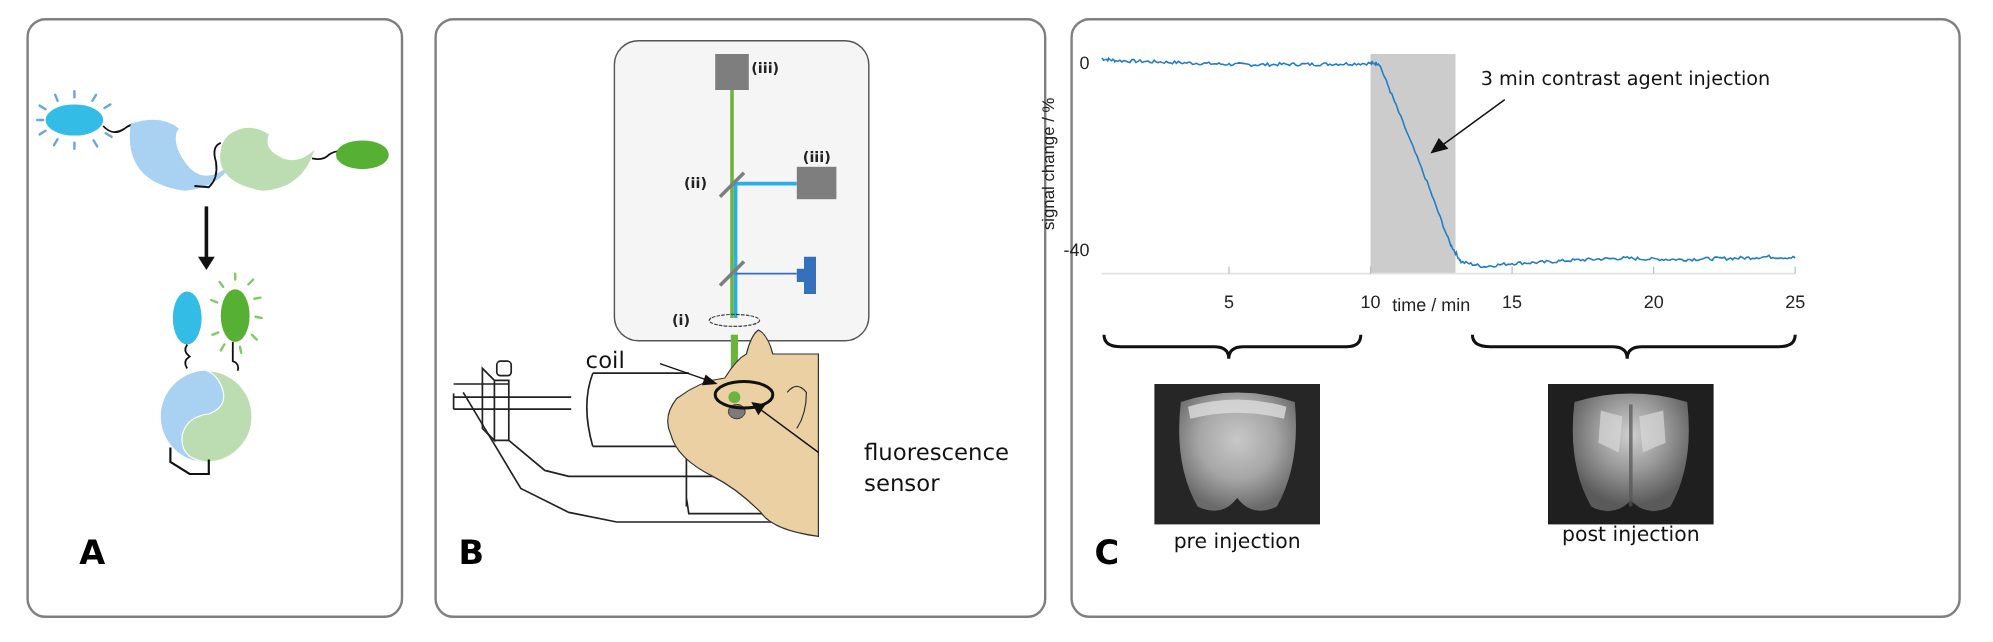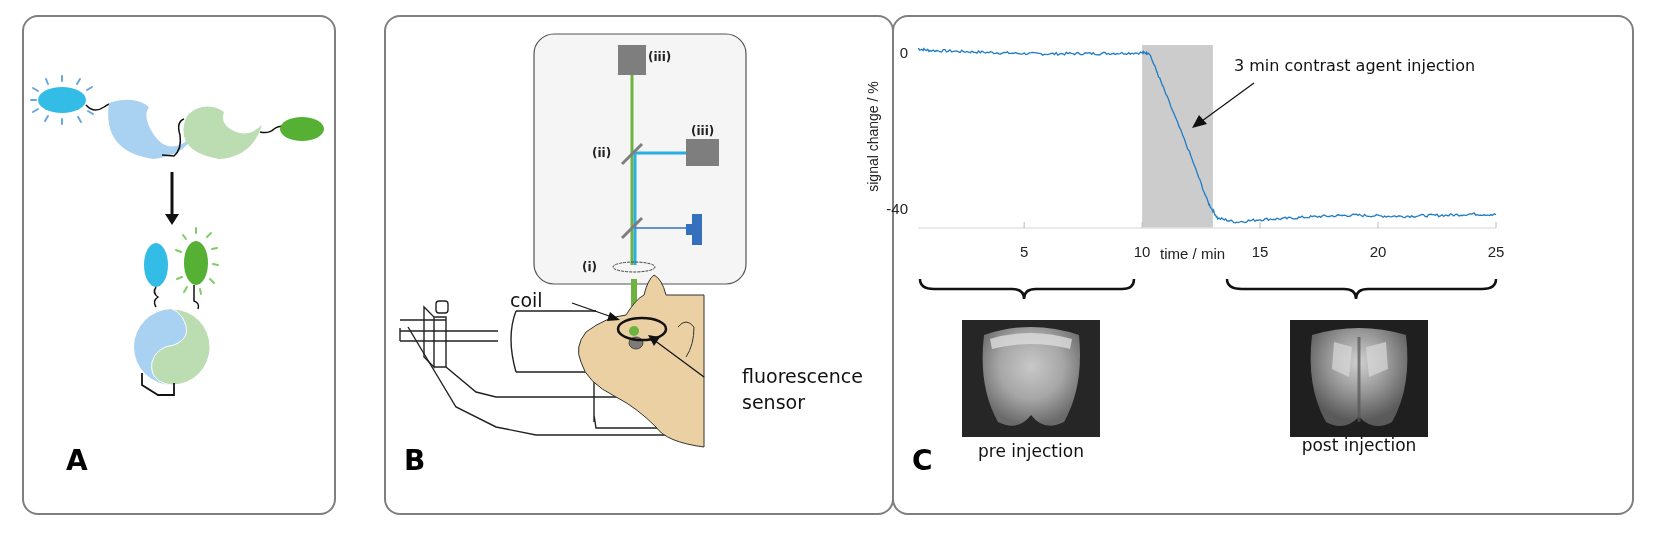--- a/index.html
+++ b/index.html
@@ -1,20 +1,20 @@
 <!DOCTYPE html>
 <html><head>
 <meta charset="utf-8">
 <style>
   html, body { margin: 0; padding: 0; background: #ffffff; }
   body { width: 1661px; height: 535px; position: relative; overflow: hidden;
          font-family: "Liberation Sans", sans-serif; }
   .panel { position: absolute; border: 2px solid #7f7f7f; border-radius: 16px; background: #fff; box-sizing: border-box; }
   #panel-a { left: 22px; top: 15px; width: 314px; height: 500px; }
-  #panel-b { left: 362px; top: 15px; width: 510px; height: 500px; margin-left: 22px; }
+  #panel-b { left: 362px; top: 15px; width: 510px; height: 500px; }
   #panel-c { left: 892px; top: 15px; width: 742px; height: 500px; }
   .panel-letter { position: absolute; font-family: "DejaVu Sans", sans-serif; font-weight: bold; font-size: 28px; color: #000; }
   svg { position: absolute; left: 0; top: 0; overflow: visible; }
   .lbl { font-family: "DejaVu Sans", sans-serif; }
 </style>
 </head>
 <body>
 
 <div class="panel" id="panel-a">
   <svg width="314" height="500">

